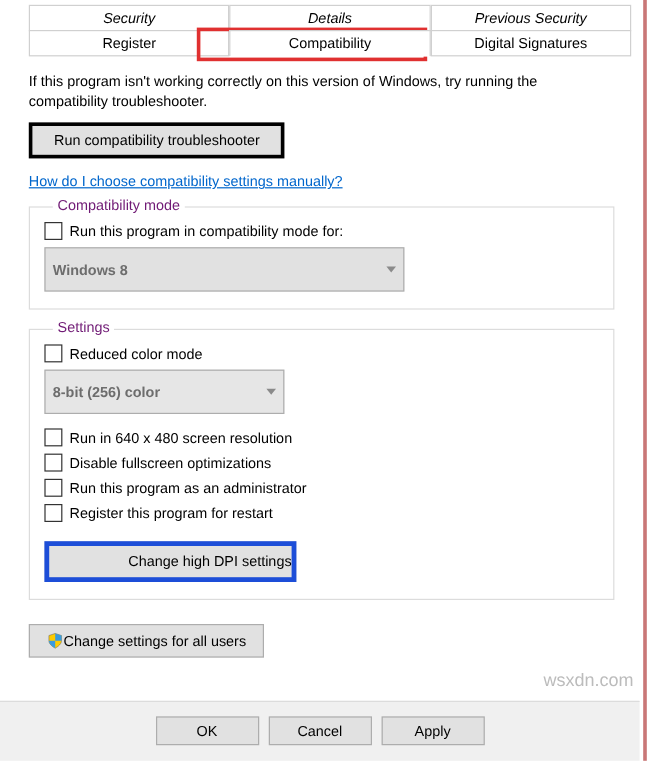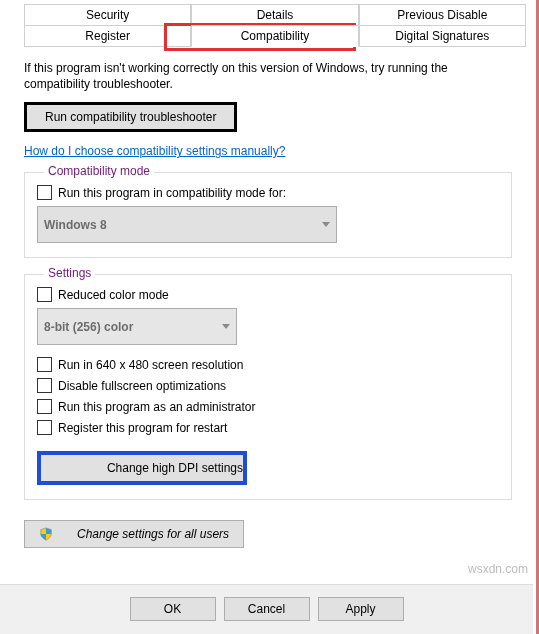--- a/index.html
+++ b/index.html
@@ -1,21 +1,21 @@
 <!DOCTYPE html>
 <html><head>
   <meta charset="utf-8">
   <style>
     * { box-sizing: border-box; font-family: 'Segoe UI', Tahoma, sans-serif; font-size: 12px; }
     body { margin: 0; padding: 0; width: 539px; height: 634px; background: #fff; position: relative; }
     .window { width: 539px; height: 634px; background: #fff; border-right: 3px solid #c97777; position: relative; }
     
     .tabs { display: flex; flex-wrap: wrap; padding-top: 4px; padding-left: 24px; padding-right: 10px; }
     .tab { border: 1px solid #d0d0d0; background: #fff; text-align: center; padding: 3px 0; cursor: pointer; margin-bottom: -1px; position: relative; }
-    .tab-row1 .tab { flex: 1; }
+    .tab-row1 .tab { flex: 1; font-style: italic; }
     .tab-row2 .tab { flex: 1; }
     .tab-row1, .tab-row2 { display: flex; width: 100%; }
     .tab.active { background: #fff; border-bottom-color: #fff; z-index: 2; }
     .tab-highlight { border: 3px solid #e03030; position: absolute; pointer-events: none; }
     
     .content { padding: 14px 24px 10px 24px; }
     .intro { color: #000; line-height: 1.35; margin-bottom: 10px; }
     
     .btn { background: #e1e1e1; border: 1px solid #adadad; padding: 5px 14px; cursor: pointer; display: inline-block; text-align: center; }
     .btn-troubleshoot { border: 3px solid #000000; padding: 5px 18px; background: #e1e1e1; }
@@ -28,38 +28,38 @@
     .check-row { display: flex; align-items: center; margin-bottom: 6px; }
     .chk { width: 15px; height: 15px; border: 1px solid #333; margin-right: 6px; background: #fff; flex-shrink: 0; }
     .check-label { color: #000; }
     
     .select { width: 300px; height: 37px; border: 1px solid #adadad; background: #e1e1e1; display: flex; align-items: center; justify-content: space-between; padding: 0 6px; color: #6d6d6d; margin-top: 6px; font-weight: bold; }
     .select.sm { width: 200px; background: #e6e6e6; }
     .chevron { width: 0; height: 0; border-left: 4px solid transparent; border-right: 4px solid transparent; border-top: 5px solid #8a8a8a; }
     
     .dpi-btn { background: #e1e1e1; border: 4px solid #1d4ed8; padding: 6px 0; width: 210px; text-align: right; margin-top: 10px; cursor: pointer; }
     
-    .all-users-btn { background: #e1e1e1; border: 1px solid #adadad; padding: 6px 14px; display: inline-flex; align-items: center; gap: 24px; cursor: pointer; margin-top: 4px; font-style: italic; }
+    .all-users-btn { background: #e1e1e1; border: 1px solid #adadad; padding: 6px 14px; display: inline-flex; align-items: center; gap: 0; cursor: pointer; margin-top: 4px; }
     .shield { width: 14px; height: 14px; }
     
     .footer { display: flex; justify-content: center; gap: 8px; padding: 10px 14px 0 14px; background: #f0f0f0; border-top: 1px solid #dcdcdc; position: absolute; bottom: 0; left: 0; right: 3px; height: 50px; align-items: flex-start; padding-top: 12px; }
     .footer .btn { width: 86px; padding: 4px 0; }
     
-    .watermark { position: absolute; right: 8px; bottom: 58px; font-size: 12px; color: #bcbcbc; }
+    .watermark { position: absolute; right: 8px; bottom: 58px; font-size: 15px; color: #bcbcbc; }
   </style>
 </head>
 <body>
 
 <div class="window">
 
   <div class="tabs">
     <div class="tab-row1">
       <div class="tab">Security</div>
       <div class="tab">Details</div>
-      <div class="tab">Previous Disable</div>
+      <div class="tab">Previous Security</div>
     </div>
     <div class="tab-row2">
       <div class="tab">Register</div>
       <div class="tab active">Compatibility</div>
       <div class="tab">Digital Signatures</div>
     </div>
     <div class="tab-highlight" style="left:164px; top:23px; width:192px; height:28px;"></div>
   </div>
 
   <div class="content">

